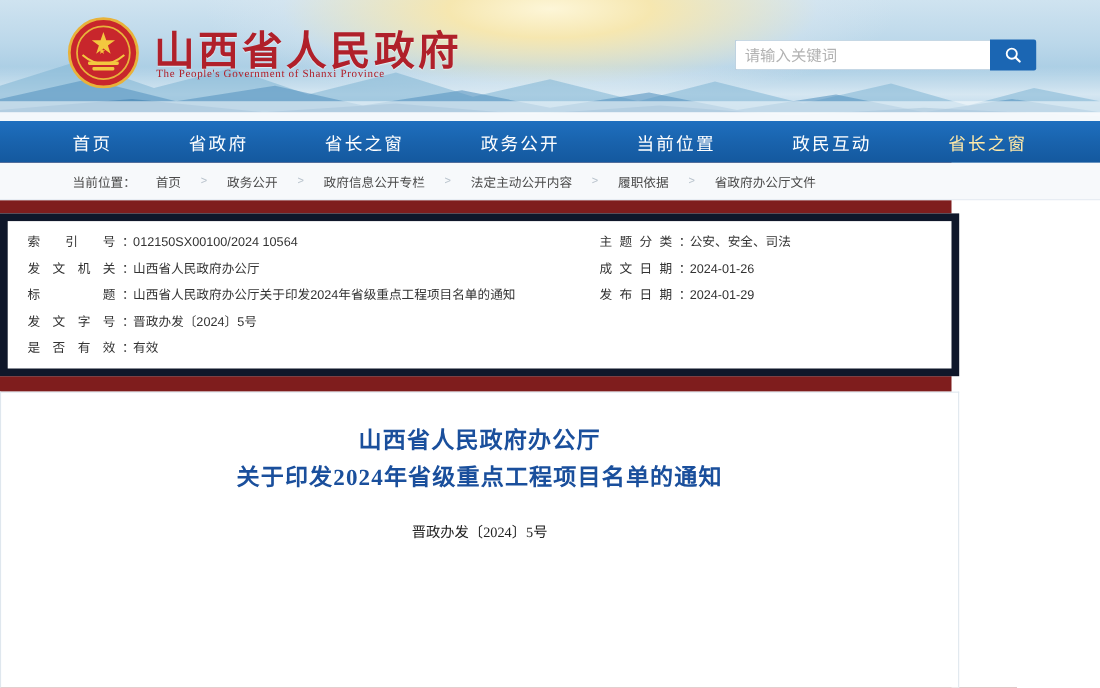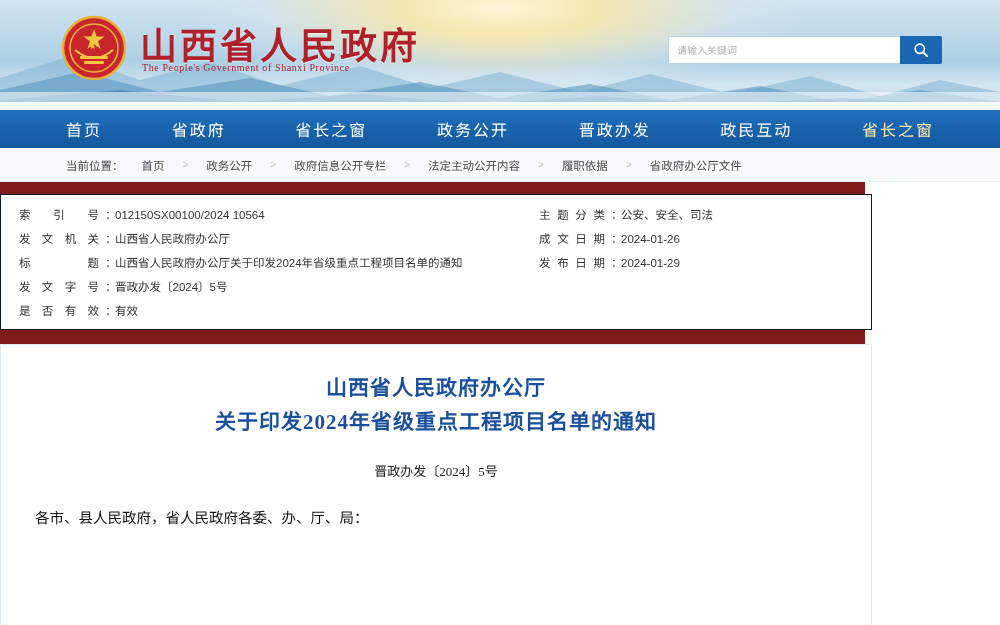--- a/index.html
+++ b/index.html
@@ -44,21 +44,21 @@
     font-family: "Liberation Serif", "DejaVu Serif", serif;
   }
   .searchbox {
     position: absolute; right: 58px; top: 36px;
     display: flex; align-items: stretch; height: 28px;
   }
   .searchbox input {
     width: 232px; height: 28px;
     border: 1px solid #b9cede; border-right: none;
     background: #fff; padding: 0 8px;
-    font-size: 10px; color: #333; outline: none;
+    font-size: 14px; color: #333; outline: none;
     border-radius: 2px 0 0 2px;
   }
   .searchbox input::placeholder { color: #b2b2b2; }
   .search-btn {
     width: 42px; height: 28px;
     background: #1b66b3;
     border: none; border-radius: 0 2px 2px 0;
     display: flex; align-items: center; justify-content: center;
     cursor: pointer;
   }
@@ -90,21 +90,21 @@
   }
   .crumb .sep { color: #b9c3cc; font-size: 10px; }
   .crumb a { color: #4a4a4a; text-decoration: none; cursor: pointer; }
   .crumb .home-label { color: #4a4a4a; }
 
   
   .meta {
     position: relative;
     margin: 12px auto 0 auto;
     width: 872px; min-height: 104px;
-    border: 1px solid #0f172a;
+    border: 7px solid #0f172a;
     background: #fff;
     padding: 12px 18px 10px 18px;
     display: flex;
   }
   .meta-col { display: flex; flex-direction: column; gap: 8px; }
   .meta-col.left { width: 520px; }
   .meta-col.right { width: 300px; }
   .meta-row { display: flex; font-size: 11.5px; color: #333; line-height: 16px; }
   .meta-label {
     width: 86px; text-align: justify; text-align-last: justify;
@@ -185,21 +185,21 @@
       </button>
     </div>
   </div>
 
   <div class="nav">
     <div class="nav-inner">
       <div class="nav-item">首页</div>
       <div class="nav-item">省政府</div>
       <div class="nav-item">省长之窗</div>
       <div class="nav-item">政务公开</div>
-      <div class="nav-item">晋政办发</div>
+      <div class="nav-item">当前位置</div>
       <div class="nav-item">政民互动</div>
       <div class="nav-item special">省长之窗</div>
     </div>
   </div>
 
   <div class="crumb-wrap">
     <div class="crumb">
       <span class="home-label">当前位置：</span>
       <a>首页</a>
       <span class="sep">&gt;</span>
@@ -260,17 +260,16 @@
         <span class="meta-colon">：</span>
         <span class="meta-value">2024-01-29</span>
       </div>
     </div>
   </div>
 
   <div class="doc">
     <div class="doc-title">山西省人民政府办公厅</div>
     <div class="doc-title">关于印发2024年省级重点工程项目名单的通知</div>
     <div class="doc-number">晋政办发〔2024〕5号</div>
-    <div class="doc-salutation">各市、县人民政府，省人民政府各委、办、厅、局：</div>
 
   </div>
 
 </div>
 
 </body></html>

